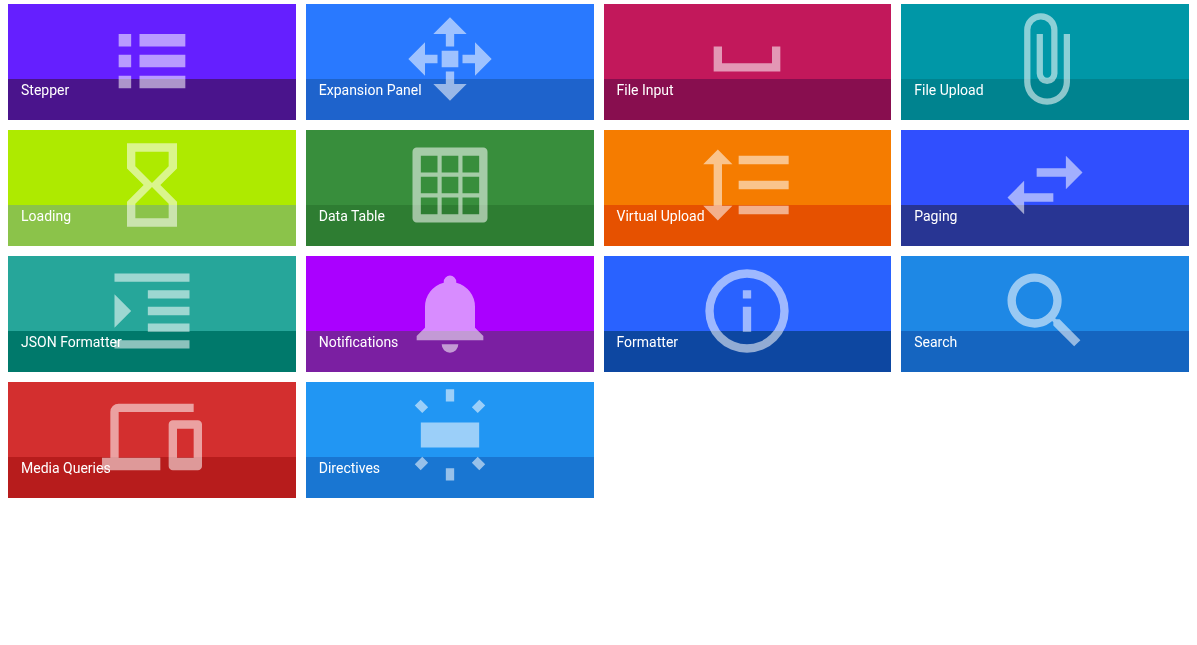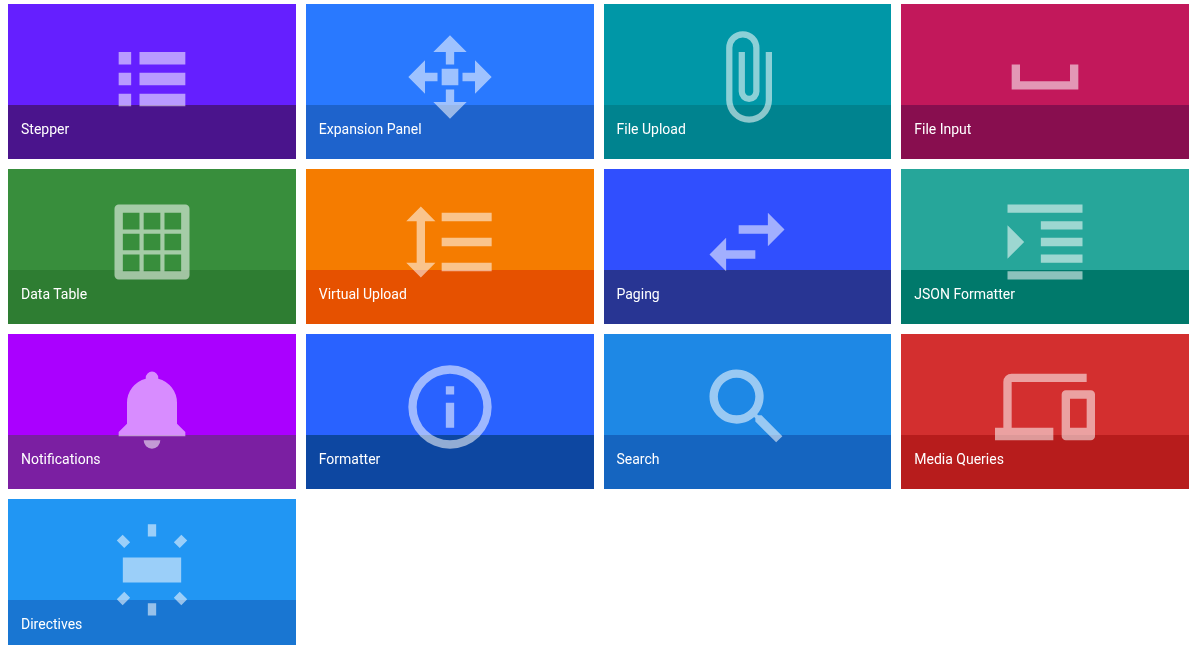--- a/index.html
+++ b/index.html
@@ -9,21 +9,21 @@
     width: 1197px;
     padding: 4px 8px;
   }
   .grid {
     display: grid;
     grid-template-columns: repeat(4, 1fr);
     gap: 10px;
   }
   .card {
     position: relative;
-    height: 155px;
+    height: 116px;
     overflow: hidden;
     cursor: pointer;
   }
   .card .bg-top {
     position: absolute;
     left: 0; top: 0; right: 0;
     height: 65%;
   }
   .card .bg-bottom {
     position: absolute;
@@ -70,42 +70,52 @@
     <div class="bg-bottom" style="background:#1e63cc"></div>
     <div class="icon">
       <svg width="100" height="100" viewBox="0 0 24 24" fill="#fff">
           <path d="M12 2l4 4h-3v3h-2V6H8l4-4zm0 20l-4-4h3v-3h2v3h3l-4 4zM2 12l4-4v3h3v2H6v3l-4-4zm20 0l-4 4v-3h-3v-2h3V8l4 4zM10 10h4v4h-4v-4z"></path>
         </svg>
     </div>
     <div class="label">Expansion Panel</div>
   </div>
 
   <div class="card">
+    <div class="bg-top" style="background:#c2185b"></div>
+    <div class="bg-bottom" style="background:#880e4f"></div>
+    <div class="icon">
+      <svg width="100" height="100" viewBox="0 0 24 24" fill="#fff">
+          <path d="M18 9v4H6V9H4v6h16V9h-2z"></path>
+        </svg>
+    </div>
+    <div class="label">File Input</div>
+  </div>
+
+  <div class="card">
     <div class="bg-top" style="background:#0097a7"></div>
     <div class="bg-bottom" style="background:#00838f"></div>
     <div class="icon">
       <svg width="100" height="100" viewBox="0 0 24 24" fill="#fff">
           <path d="M16.5 6v11.5a4 4 0 01-8 0V5a2.5 2.5 0 015 0v10.5a1 1 0 01-2 0V6H10v9.5a2.5 2.5 0 005 0V5a4 4 0 00-8 0v12.5a5.5 5.5 0 0011 0V6h-1.5z"></path>
         </svg>
     </div>
     <div class="label">File Upload</div>
   </div>
 
-  <div class="card">
-    <div class="bg-top" style="background:#c2185b"></div>
-    <div class="bg-bottom" style="background:#880e4f"></div>
-    <div class="icon">
-      <svg width="100" height="100" viewBox="0 0 24 24" fill="#fff">
-          <path d="M18 9v4H6V9H4v6h16V9h-2z"></path>
-        </svg>
-    </div>
-    <div class="label">File Input</div>
-  </div>
-
-
+
+  <div class="card">
+    <div class="bg-top" style="background:#aeea00"></div>
+    <div class="bg-bottom" style="background:#8bc34a"></div>
+    <div class="icon">
+      <svg width="100" height="100" viewBox="0 0 24 24" fill="#fff">
+          <path d="M6 2v6h.01L6 8.01 10 12l-4 4 .01.01H6V22h12v-5.99h-.01L18 16l-4-4 4-3.99-.01-.01H18V2H6zm10 14.5V20H8v-3.5l4-4 4 4zm-4-5l-4-4V4h8v3.5l-4 4z"></path>
+        </svg>
+    </div>
+    <div class="label">Loading</div>
+  </div>
 
 
   <div class="card">
     <div class="bg-top" style="background:#388e3c"></div>
     <div class="bg-bottom" style="background:#2e7d32"></div>
     <div class="icon">
       <svg width="100" height="100" viewBox="0 0 24 24" fill="#fff">
           <path d="M20 3H4a1 1 0 00-1 1v16a1 1 0 001 1h16a1 1 0 001-1V4a1 1 0 00-1-1zM9 19H5v-4h4v4zm0-5H5v-4h4v4zm0-5H5V5h4v4zm5 10h-4v-4h4v4zm0-5h-4v-4h4v4zm0-5h-4V5h4v4zm5 10h-4v-4h4v4zm0-5h-4v-4h4v4zm0-5h-4V5h4v4z"></path>
         </svg>
     </div>

